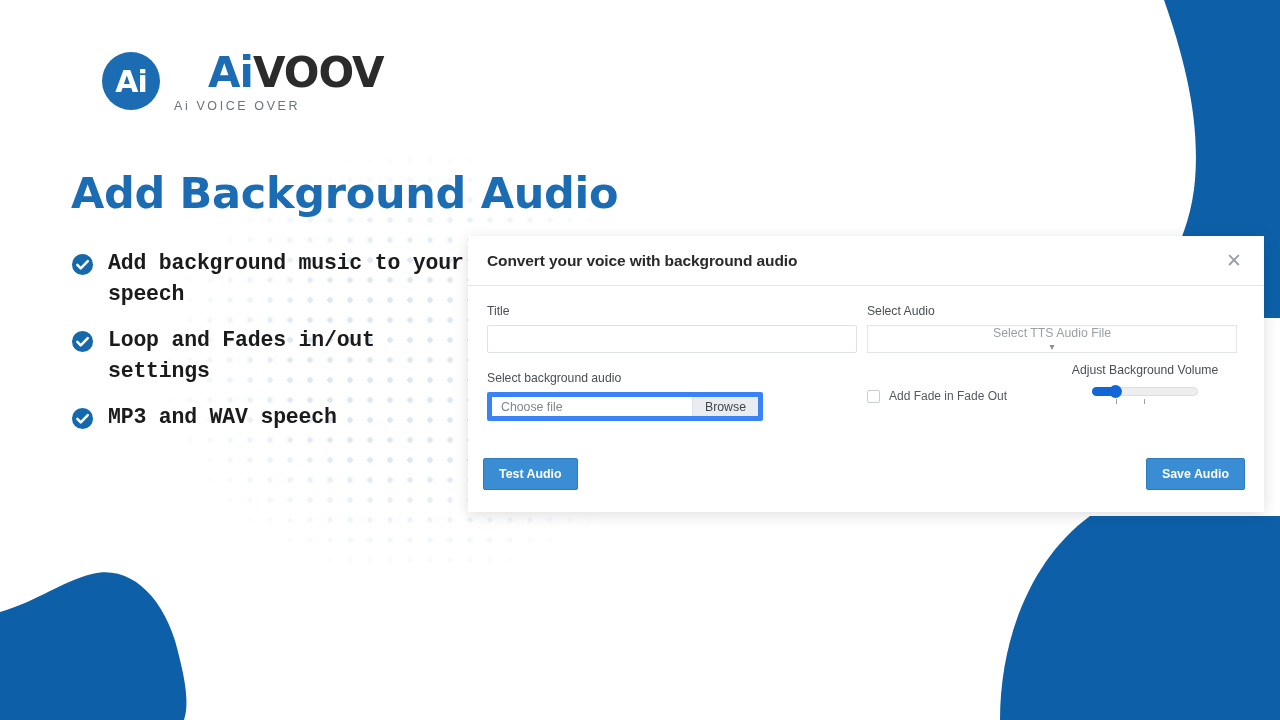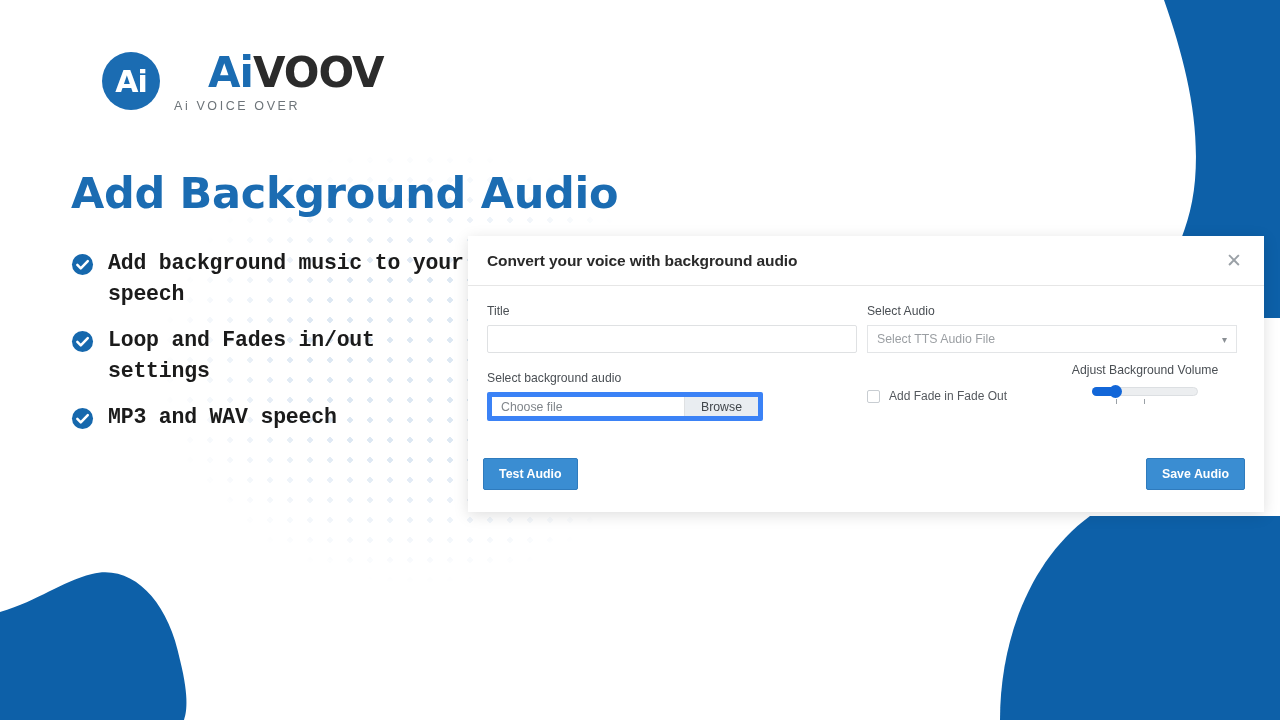--- a/index.html
+++ b/index.html
@@ -76,28 +76,28 @@
   .col-right { width:388px; margin-left:0; }
 
   .field-label { font-size:12.2px; color:#4a4f54; margin-bottom:7px; }
   .text-input {
     width:370px; height:28px; border:1px solid #dfe1e3; background:#fff;
     font-size:12.5px; color:#333; padding:0 9px; outline:none; border-radius:2px;
   }
   .select-box {
     width:370px; height:28px; border:1px solid #e3e5e7; background:#fff; border-radius:0;
     display:flex; align-items:center; justify-content:space-between; padding:0 9px;
-    font-size:12.3px; color:#9b9fa3; cursor:pointer;
+    font-size:12.3px; color:#9b9fa3; cursor:pointer;flex-direction:column;
   }
   .chevron { font-size:10px; color:#8a8f94; }
 
   .file-row { display:flex; width:276px; height:29px; border:5px solid #3b82f6; border-radius:2px; overflow:hidden; }
   .file-name { flex:1; display:flex; align-items:center; padding-left:9px; font-size:12.3px; color:#81868b; background:#fff; }
   .file-browse {
-    width:74px; display:flex; align-items:center; justify-content:center;
+    width:66px; display:flex; align-items:center; justify-content:center;
     background:#e9edf1; border-left:1px solid #dfe1e3; font-size:12.3px; color:#41464b; cursor:pointer;
   }
 
   .fade-row { display:flex; align-items:center; margin-top:10px; }
   .cbox { width:13px; height:13px; border:1px solid #c8cdd2; border-radius:2px; background:#fff; cursor:pointer; }
   .fade-label { margin-left:9px; font-size:12px; color:#55595e; }
 
   .vol-wrap { width:200px; margin-left:auto; }
   .vol-title { font-size:12.2px; color:#4a4f54; text-align:center; margin-bottom:10px; white-space:nowrap; }
   .slider { position:relative; width:106px; height:9px; margin:0 auto; }

